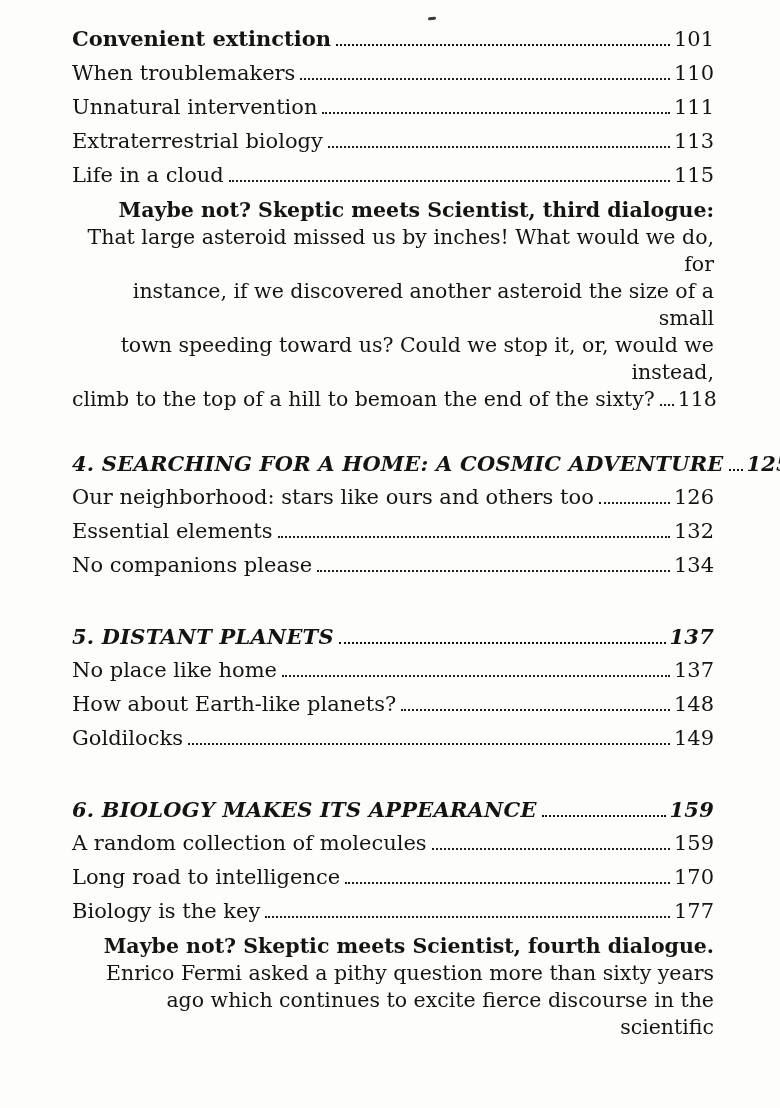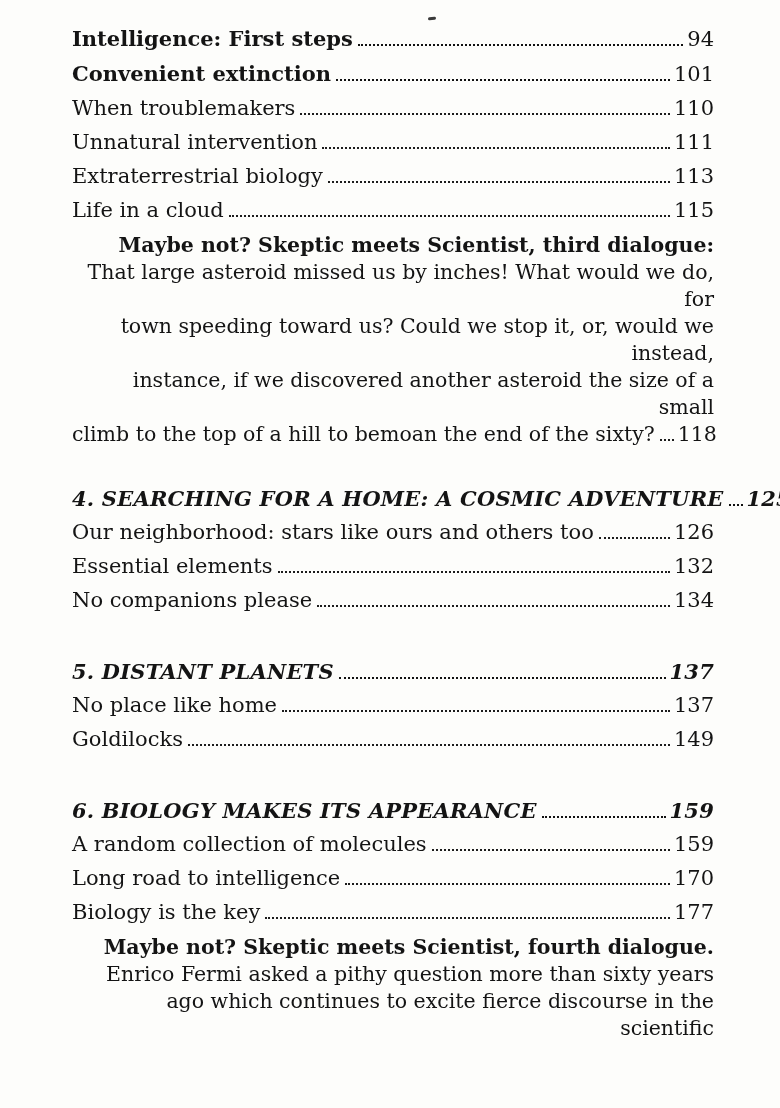--- a/index.html
+++ b/index.html
@@ -61,25 +61,20 @@
   }
 </style>
 </head>
 <body>
 
 <div class="artifact"></div>
 
 <div class="page">
   <div>
       <div class="row bold">
-        <span class="label">Intelligence: First steps</span>
-        <span class="leader"></span>
-        <span class="pagenum">94</span>
-      </div>
-      <div class="row bold">
         <span class="label">Convenient extinction</span>
         <span class="leader"></span>
         <span class="pagenum">101</span>
       </div>
       <div class="row">
         <span class="label">When troublemakers</span>
         <span class="leader"></span>
         <span class="pagenum">110</span>
       </div>
       <div class="row">
@@ -93,22 +88,22 @@
         <span class="pagenum">113</span>
       </div>
       <div class="row">
         <span class="label">Life in a cloud</span>
         <span class="leader"></span>
         <span class="pagenum">115</span>
       </div>
       <div class="dialogue">
         <div class="d-heading">Maybe not? Skeptic meets Scientist, third dialogue:</div>
         <div class="d-line">That large asteroid missed us by inches! What would we do, for</div>
+        <div class="d-line">instance, if we discovered another asteroid the size of a small</div>
         <div class="d-line">town speeding toward us? Could we stop it, or, would we instead,</div>
-        <div class="d-line">instance, if we discovered another asteroid the size of a small</div>
         <div class="row">
           <span class="label">climb to the top of a hill to bemoan the end of the sixty?</span>
           <span class="leader"></span>
           <span class="pagenum">118</span>
         </div>
       </div>
       <div class="gap"></div>
       <div class="row section">
         <span class="label">4. SEARCHING FOR A HOME: A COSMIC ADVENTURE</span>
         <span class="leader"></span>
@@ -134,20 +129,25 @@
         <span class="label">5. DISTANT PLANETS</span>
         <span class="leader"></span>
         <span class="pagenum">137</span>
       </div>
       <div class="row">
         <span class="label">No place like home</span>
         <span class="leader"></span>
         <span class="pagenum">137</span>
       </div>
       <div class="row">
+        <span class="label">How about Earth-like planets?</span>
+        <span class="leader"></span>
+        <span class="pagenum">148</span>
+      </div>
+      <div class="row">
         <span class="label">Goldilocks</span>
         <span class="leader"></span>
         <span class="pagenum">149</span>
       </div>
       <div class="gap"></div>
       <div class="row section">
         <span class="label">6. BIOLOGY MAKES ITS APPEARANCE</span>
         <span class="leader"></span>
         <span class="pagenum">159</span>
       </div>

